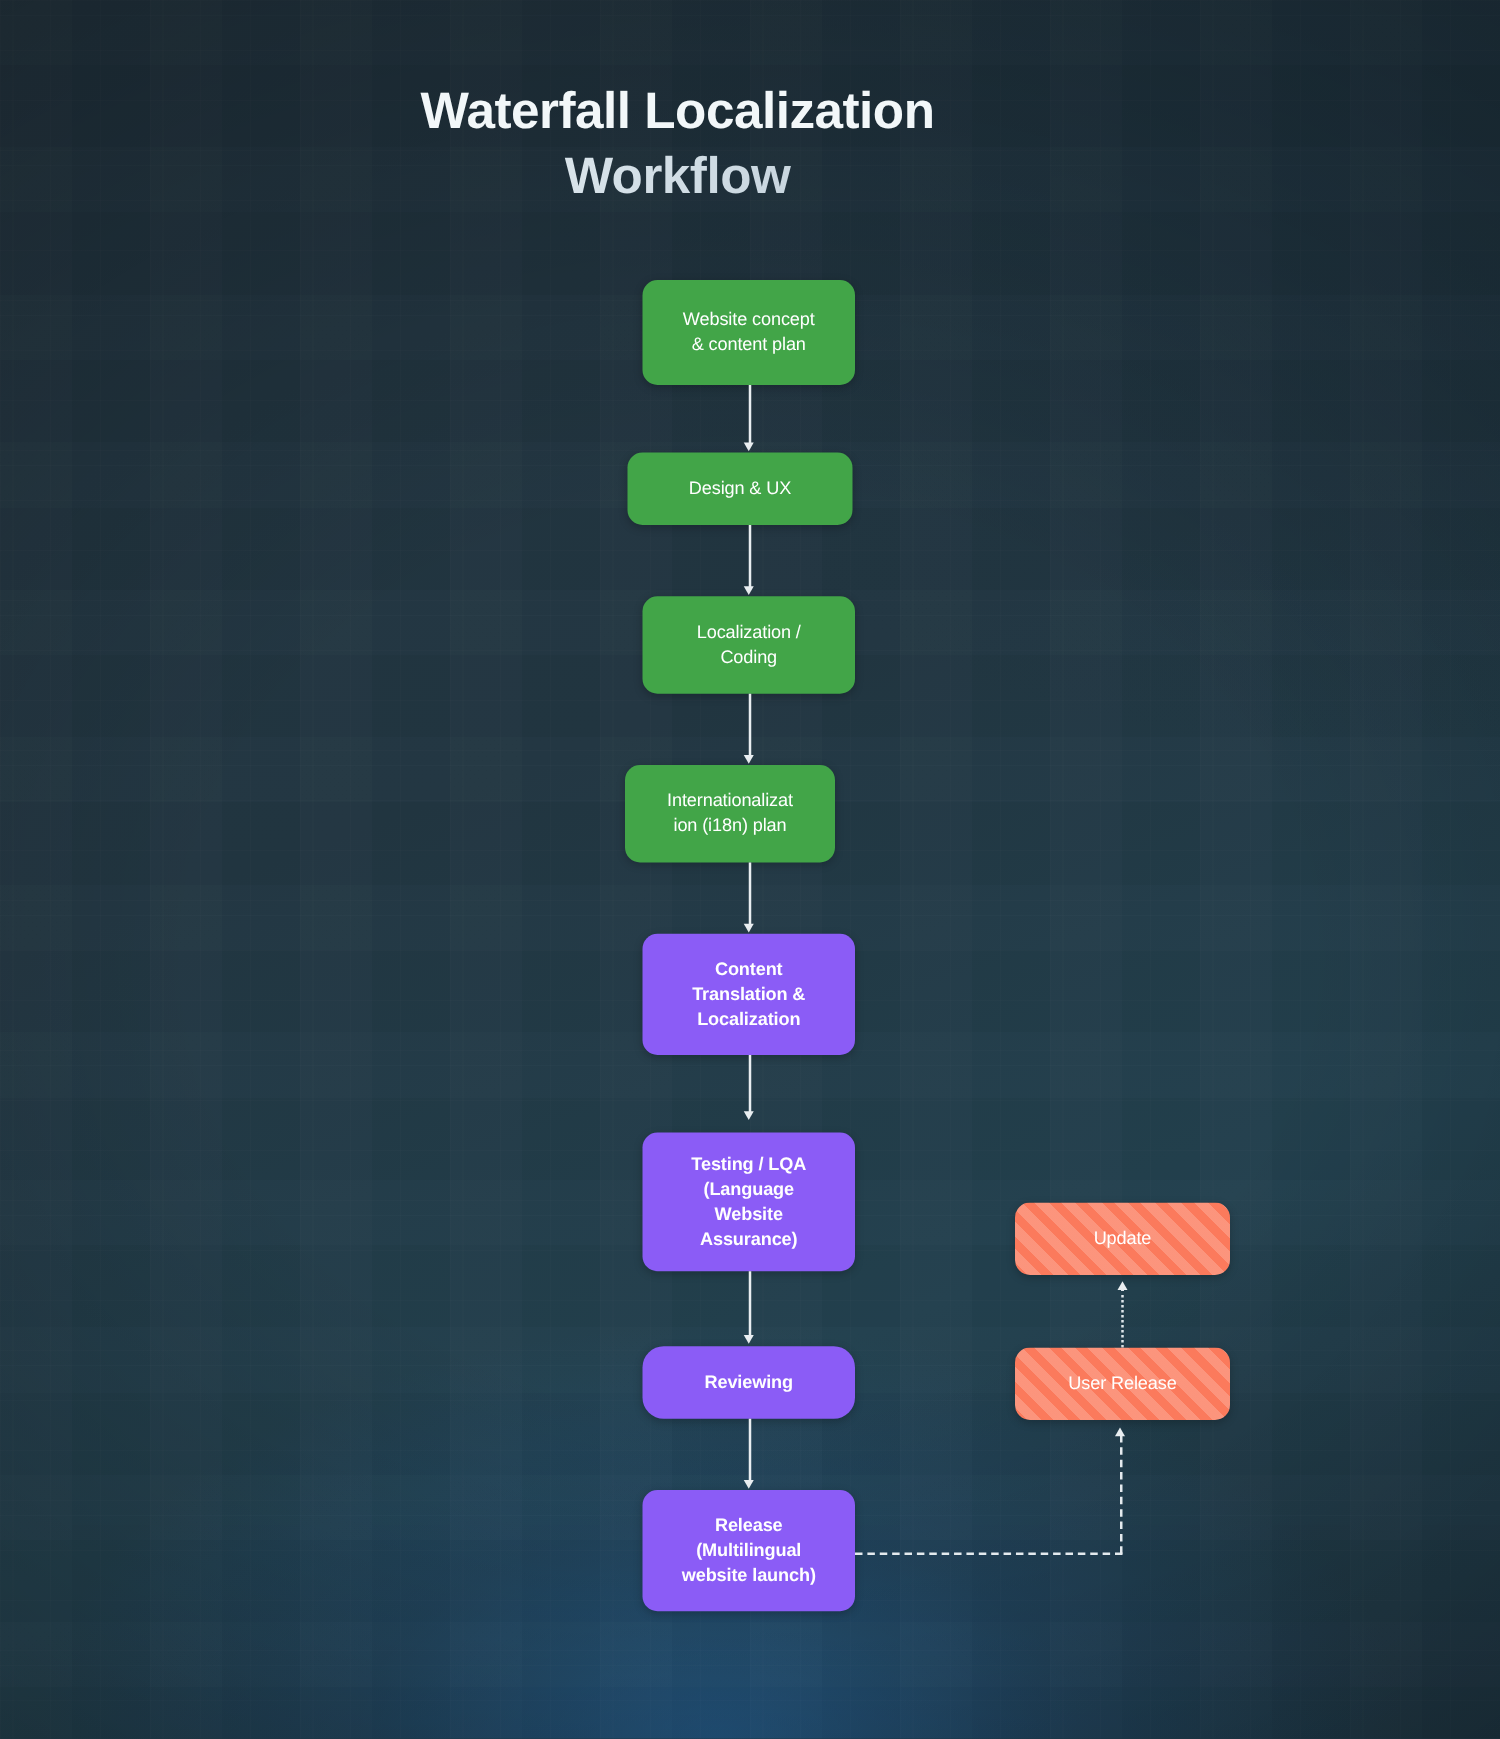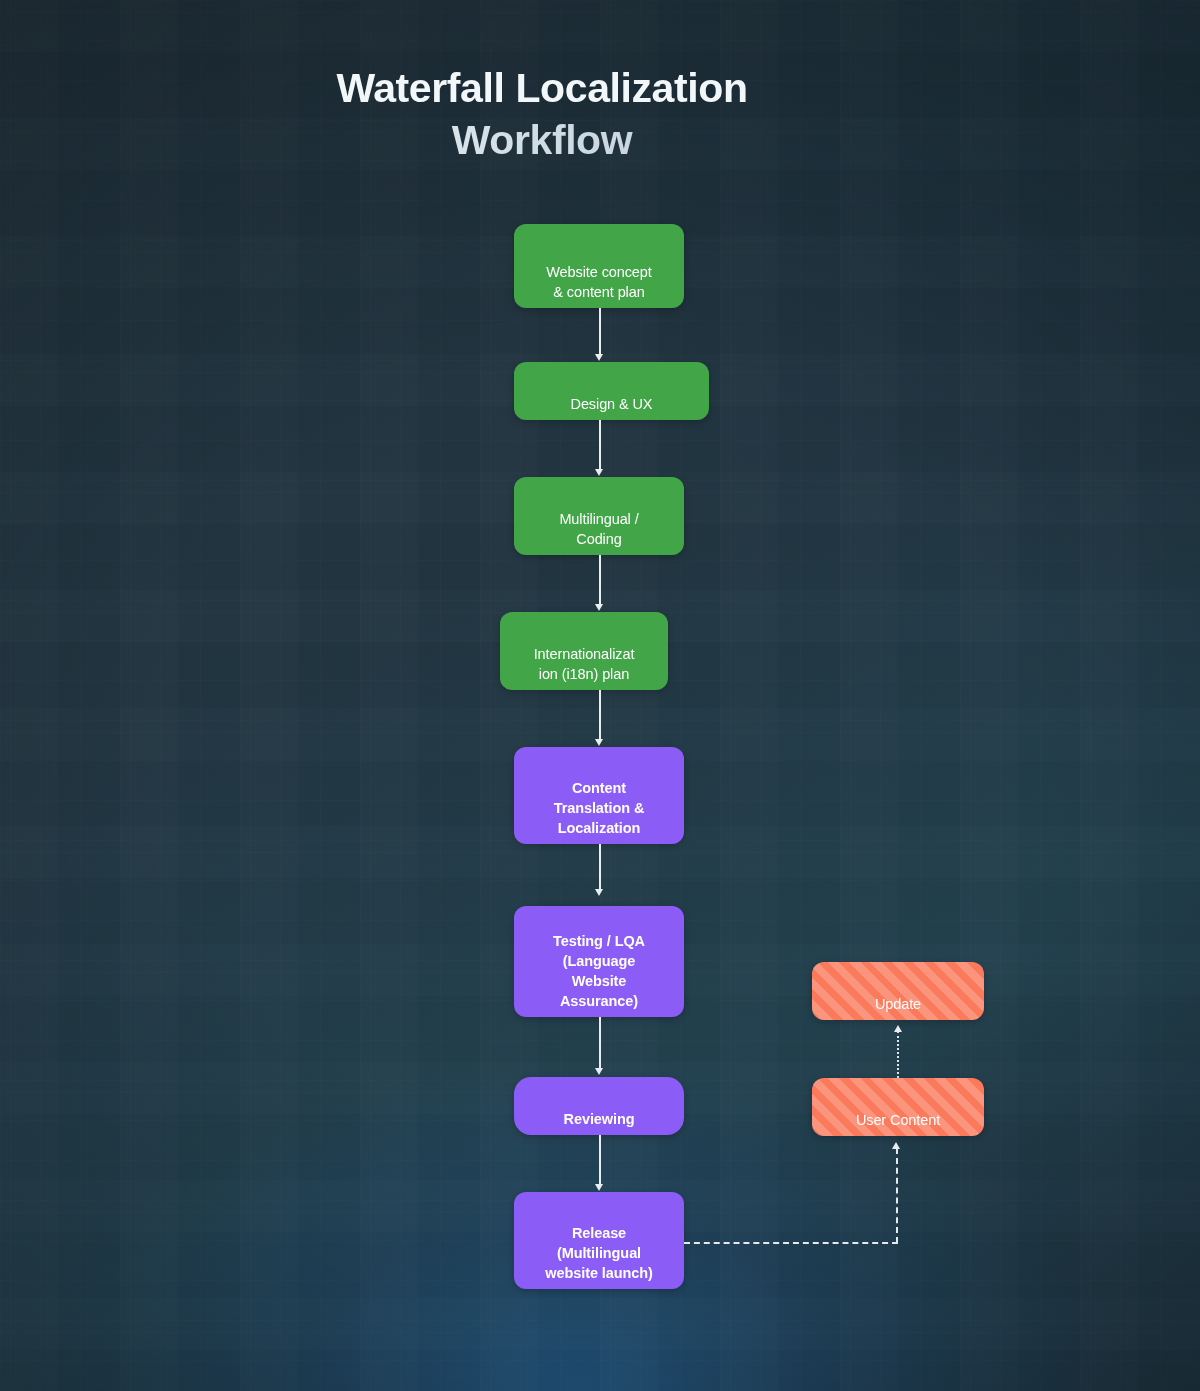--- a/index.html
+++ b/index.html
@@ -89,21 +89,21 @@
   
   .diagram {
     position: absolute;
     inset: 0;
     z-index: 4;
   }
 
   .node {
     position: absolute;
     display: flex;
-    align-items: flex-end;
+    align-items: center;
     justify-content: center;
     text-align: center;
     border-radius: 12px;
     color: #ffffff;
     font-size: 14.5px;
     line-height: 1.38;
     letter-spacing: -0.1px;
     padding: 6px 10px;
     box-shadow: 0 2px 7px rgba(0,0,0,0.22);
   }
@@ -174,34 +174,34 @@
       <span>Website concept</span>
       <span>&amp; content plan</span>
     </div>
   </div>
 
   <div class="conn" style="left:598px; top:308px; width:4px; height:54px;">
     <div class="conn-line" style="left:1px; top:0; height:47px;"></div>
     <div class="conn-head down" style="left:-2.7px; top:46px;"></div>
   </div>
 
-  <div class="node green" style="left:514px; top:362px; width:195px; height:58px;">
+  <div class="node green" style="left:502px; top:362px; width:180px; height:58px;">
     <div>
       <span>Design &amp; UX</span>
     </div>
   </div>
 
   <div class="conn" style="left:598px; top:420px; width:4px; height:57px;">
     <div class="conn-line" style="left:1px; top:0; height:50px;"></div>
     <div class="conn-head down" style="left:-2.7px; top:49px;"></div>
   </div>
 
   <div class="node green" style="left:514px; top:477px; width:170px; height:78px;">
     <div>
-      <span>Multilingual /</span>
+      <span>Localization /</span>
       <span>Coding</span>
     </div>
   </div>
 
   <div class="conn" style="left:598px; top:555px; width:4px; height:57px;">
     <div class="conn-line" style="left:1px; top:0; height:50px;"></div>
     <div class="conn-head down" style="left:-2.7px; top:49px;"></div>
   </div>
 
   <div class="node green" style="left:500px; top:612px; width:168px; height:78px;">
@@ -268,21 +268,21 @@
     </div>
   </div>
 
   <div class="conn" style="left:896px; top:1020px; width:6px; height:58px;">
     <div class="dotted-v" style="left:1px; top:11px; height:47px;"></div>
     <div class="conn-head up" style="left:-2.5px; top:5px;"></div>
   </div>
 
   <div class="node coral" style="left:812px; top:1078px; width:172px; height:58px;">
     <div>
-      <span>User Content</span>
+      <span>User Release</span>
     </div>
   </div>
 
   <div class="conn" style="left:684px; top:1136px; width:220px; height:116px;">
     <div class="dashed-h" style="left:0; top:106px; width:214px;"></div>
     <div class="dashed-v" style="left:212px; top:12px; height:95px;"></div>
     <div class="conn-head up" style="left:208px; top:6px;"></div>
   </div>
 
 </div>

